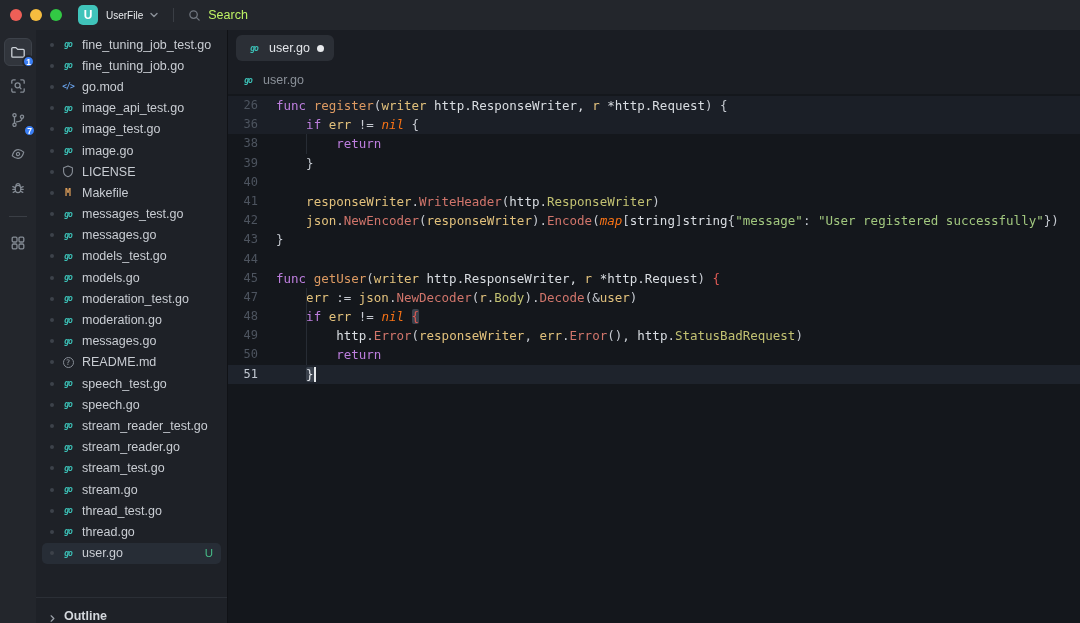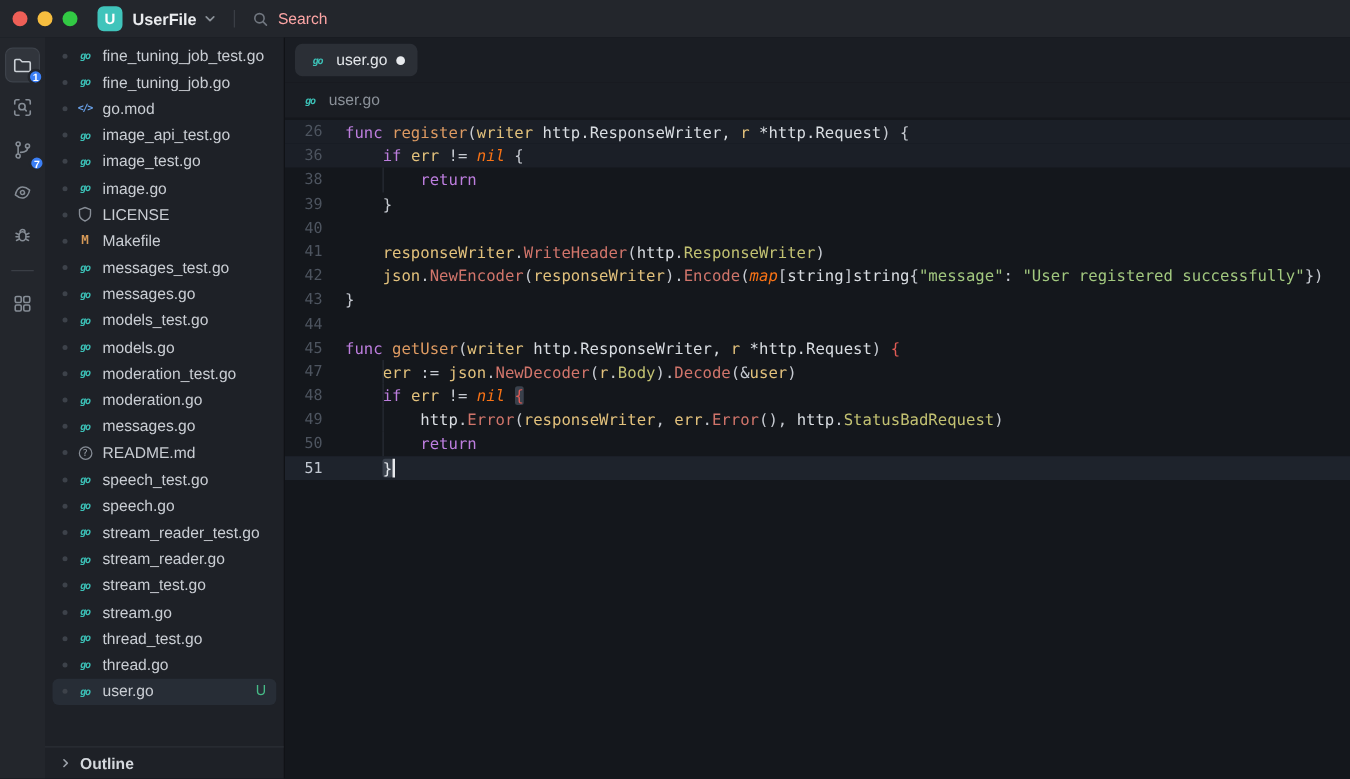--- a/index.html
+++ b/index.html
@@ -6,24 +6,24 @@
   html,body { width:1080px; height:623px; overflow:hidden; background:#14171c;
     font-family:"Liberation Sans", sans-serif; -webkit-font-smoothing:antialiased; }
 
   
   .titlebar { height:30px; background:#23262c; display:flex; align-items:center; padding:0 10px; }
   .traffic { display:flex; gap:8px; margin-right:16px; }
   .tl { width:12px; height:12px; border-radius:50%; }
   .tl.red{ background:#ee5f57; } .tl.yellow{ background:#f6bd3f; } .tl.green{ background:#32c944; }
   .proj-badge { width:20px; height:20px; border-radius:5px; background:#40c4bb; color:#fff;
     font-size:12px; font-weight:700; display:flex; align-items:center; justify-content:center; margin-right:8px; }
-  .proj-name { color:#e9ebee; font-size:13px; font-weight:700; margin-right:6px; }
+  .proj-name { color:#e9ebee; font-size:10px; font-weight:400; margin-right:6px; }
   .chev { display:flex; align-items:center; color:#8a9098; }
   .tb-divider { width:1px; height:14px; background:#3a3e45; margin:0 14px; }
-  .searchbox { display:flex; align-items:center; gap:7px; color:#fca5a5; font-size:12.5px; }
+  .searchbox { display:flex; align-items:center; gap:7px; color:#bef264; font-size:12.5px; }
 
   
   .main { display:flex; height:593px; }
 
   
   .rail { width:36px; background:#23262c; display:flex; flex-direction:column; align-items:center;
     padding-top:8px; flex:none; }
   .rail-item { position:relative; width:28px; height:28px; margin-bottom:6px; border-radius:6px;
     display:flex; align-items:center; justify-content:center; color:#858c95; }
   .rail-item.active { background:#31353c; border:1px solid #3d424a; color:#ccd1d7; }
@@ -44,21 +44,21 @@
   .fdot { width:4px; height:4px; border-radius:50%; background:#3d424a; flex:none; }
   .fico { width:16px; flex:none; display:flex; align-items:center; justify-content:center;
     font-family:"DejaVu Sans Mono", monospace; }
   .fico.go { color:#3cc1b7; font-size:8px; font-weight:700; font-style:italic; letter-spacing:-1px; }
   .fico.mod { color:#6aa3ec; font-size:8px; font-weight:700; letter-spacing:-1px; }
   .fico.mk { color:#d79a58; font-size:10px; font-weight:700; }
   .fico.rd span, .fico.shield span { display:flex; align-items:center; justify-content:center;
     width:11px; height:11px; border:1px solid #878d96; border-radius:50%; color:#9aa0a8; font-size:7.5px; }
   .fname { color:#c9cdd3; font-size:12.5px; flex:1; white-space:nowrap; overflow:hidden; }
   .gitletter { color:#46bb87; font-size:11.5px; margin-right:4px; }
-  .sb-footer { flex:none; border-top:1px solid #2b2f36; height:26px; display:flex; align-items:center;
+  .sb-footer { flex:none; border-top:1px solid #2b2f36; height:26px; display:flex; align-items:flex-end;
     gap:7px; padding:0 12px; margin-top:2px; }
   .outline-label { color:#d4d8dd; font-size:12.5px; font-weight:700; }
 
   
   .editor { flex:1; display:flex; flex-direction:column; background:#14171c; min-width:0; }
   .tabbar { height:36px; background:#1a1d23; display:flex; align-items:center; padding:0 8px; flex:none; }
   .tab { height:26px; background:#2b2f36; border-radius:6px; display:flex; align-items:center;
     gap:7px; padding:0 10px; }
   .tab-label { color:#e3e6ea; font-size:12.5px; }
   .mod-dot { width:7px; height:7px; border-radius:50%; background:#e8eaed; }

